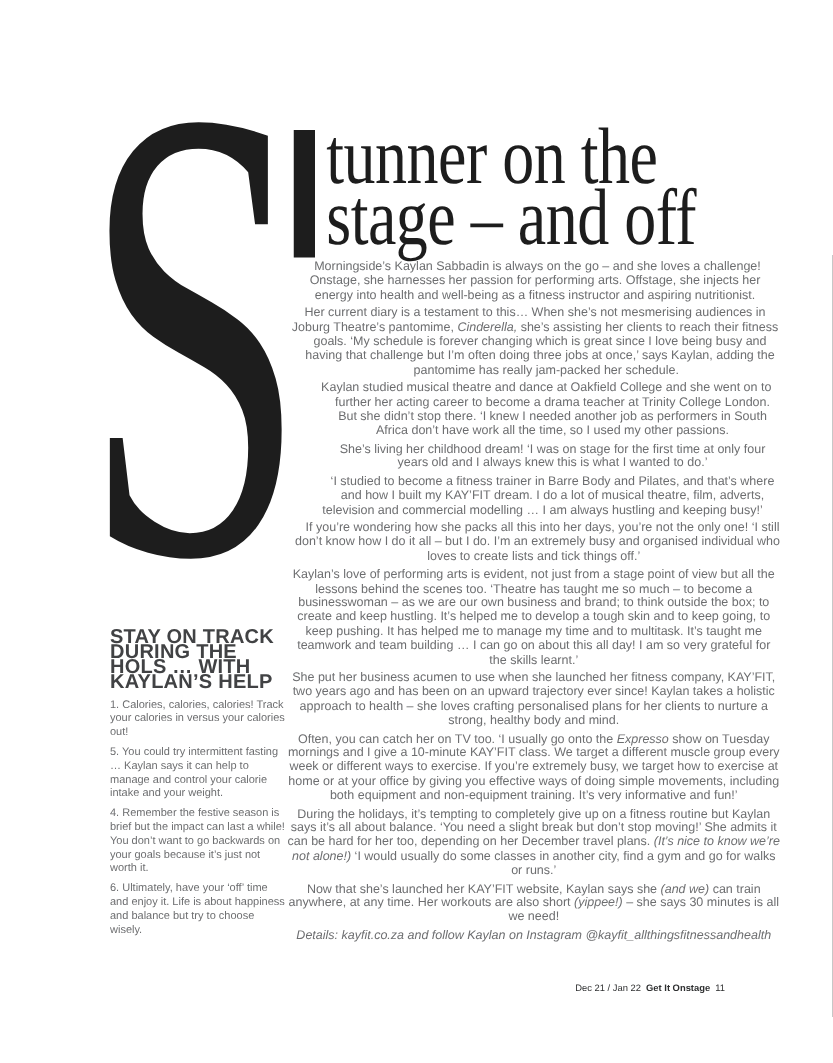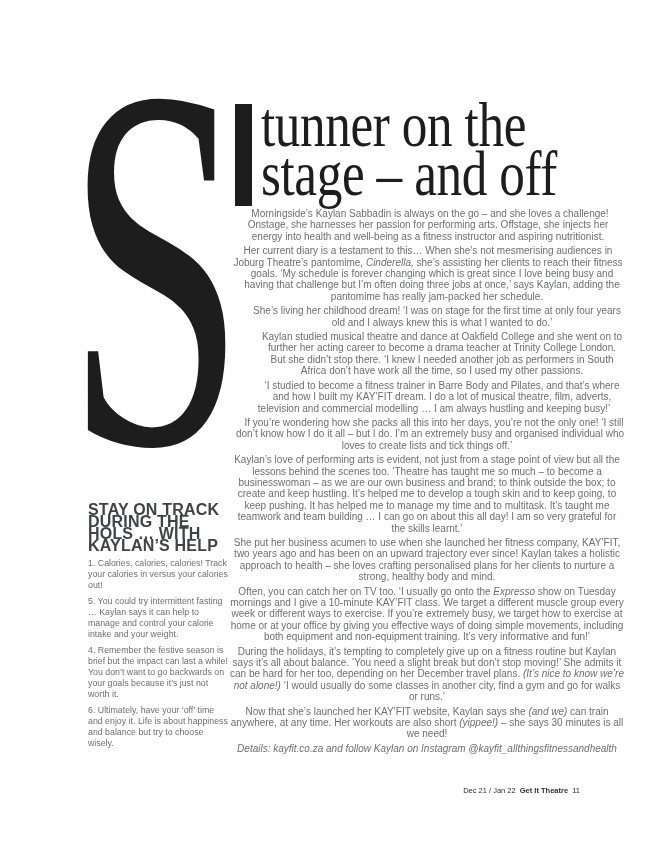--- a/index.html
+++ b/index.html
@@ -73,22 +73,22 @@
 
     <div class="sp" style="width:2px;height:68px"></div>
     <div class="sp" style="width:10px;height:26px"></div>
     <div class="sp" style="width:20px;height:26px"></div>
     <div class="sp" style="width:30px;height:72px"></div>
     <div class="sp" style="width:14px;height:24px"></div>
     <div class="sp" style="width:6px;height:12px"></div>
     <div class="paras">
         <p><span>Morningside’s Kaylan Sabbadin is always on the go – and she loves a challenge! Onstage, she harnesses her passion for performing arts. Offstage, she injects her energy into health and well-being as a fitness instructor and aspiring nutritionist.</span></p>
         <p><span>Her current diary is a testament to this… When she’s not mesmerising audiences in Joburg Theatre’s pantomime, </span><span class="it">Cinderella,</span><span> she’s assisting her clients to reach their fitness goals. ‘My schedule is forever changing which is great since I love being busy and having that challenge but I’m often doing three jobs at once,’ says Kaylan, adding the pantomime has really jam-packed her schedule.</span></p>
+        <p><span>Kaylan studied musical theatre and dance at Oakfield College and she went on to further her acting career to become a drama teacher at Trinity College London. But she didn’t stop there. ‘I knew I needed another job as performers in South Africa don’t have work all the time, so I used my other passions.</span></p>
         <p><span>She’s living her childhood dream! ‘I was on stage for the first time at only four years old and I always knew this is what I wanted to do.’</span></p>
-        <p><span>Kaylan studied musical theatre and dance at Oakfield College and she went on to further her acting career to become a drama teacher at Trinity College London. But she didn’t stop there. ‘I knew I needed another job as performers in South Africa don’t have work all the time, so I used my other passions.</span></p>
         <p><span>‘I studied to become a fitness trainer in Barre Body and Pilates, and that’s where and how I built my KAY’FIT dream. I do a lot of musical theatre, film, adverts, television and commercial modelling … I am always hustling and keeping busy!’</span></p>
         <p><span>If you’re wondering how she packs all this into her days, you’re not the only one! ‘I still don’t know how I do it all – but I do. I’m an extremely busy and organised individual who loves to create lists and tick things off.’</span></p>
         <p><span>Kaylan’s love of performing arts is evident, not just from a stage point of view but all the lessons behind the scenes too. ‘Theatre has taught me so much – to become a businesswoman – as we are our own business and brand; to think outside the box; to create and keep hustling. It’s helped me to develop a tough skin and to keep going, to keep pushing. It has helped me to manage my time and to multitask. It’s taught me teamwork and team building … I can go on about this all day! I am so very grateful for the skills learnt.’</span></p>
         <p><span>She put her business acumen to use when she launched her fitness company, KAY’FIT, two years ago and has been on an upward trajectory ever since! Kaylan takes a holistic approach to health – she loves crafting personalised plans for her clients to nurture a strong, healthy body and mind.</span></p>
         <p><span>Often, you can catch her on TV too. ‘I usually go onto the </span><span class="it">Expresso</span><span> show on Tuesday mornings and I give a 10-minute KAY’FIT class. We target a different muscle group every week or different ways to exercise. If you’re extremely busy, we target how to exercise at home or at your office by giving you effective ways of doing simple movements, including both equipment and non-equipment training. It’s very informative and fun!’</span></p>
         <p><span>During the holidays, it’s tempting to completely give up on a fitness routine but Kaylan says it’s all about balance. ‘You need a slight break but don’t stop moving!’ She admits it can be hard for her too, depending on her December travel plans. </span><span class="it">(It’s nice to know we’re not alone!)</span><span> ‘I would usually do some classes in another city, find a gym and go for walks or runs.’</span></p>
         <p><span>Now that she’s launched her KAY’FIT website, Kaylan says she </span><span class="it">(and we)</span><span> can train anywhere, at any time. Her workouts are also short </span><span class="it">(yippee!)</span><span> – she says 30 minutes is all we need!</span></p>
         <p><span class="it">Details: kayfit.co.za and follow Kaylan on Instagram @kayfit_allthingsfitnessandhealth</span></p>
       </div>
   </div>
@@ -96,17 +96,17 @@
   <aside class="sidebar">
     <h3>STAY ON TRACK DURING THE HOLS … WITH KAYLAN’S HELP</h3>
     <p>1. Calories, calories, calories! Track your calories in versus your calories out!</p>
     <p>5. You could try intermittent fasting … Kaylan says it can help to manage and control your calorie intake and your weight.</p>
     <p>4. Remember the festive season is brief but the impact can last a while! You don’t want to go backwards on your goals because it’s just not worth it.</p>
     <p>6. Ultimately, have your ‘off’ time and enjoy it. Life is about happiness and balance but try to choose wisely.</p>
   </aside>
 
   <div class="footer">
     <span>Dec 21 / Jan 22</span>
-    <span class="bold">Get It Theatre</span>
+    <span class="bold">Get It Onstage</span>
     <span>11</span>
   </div>
 
 </div>
 
 </body></html>

